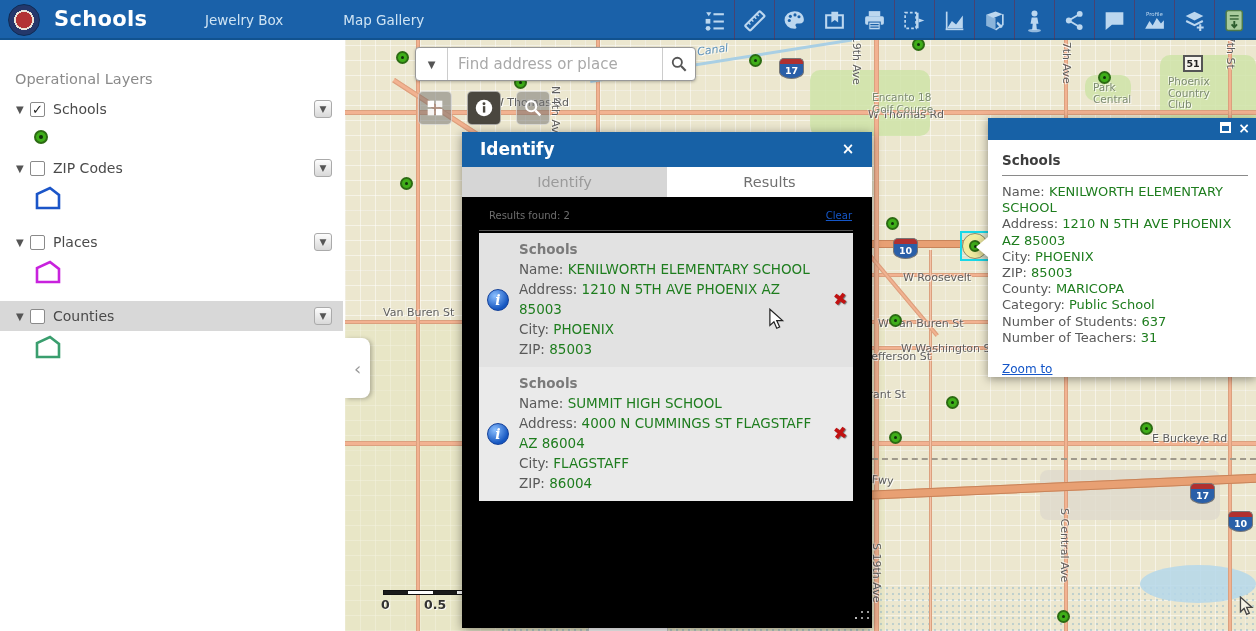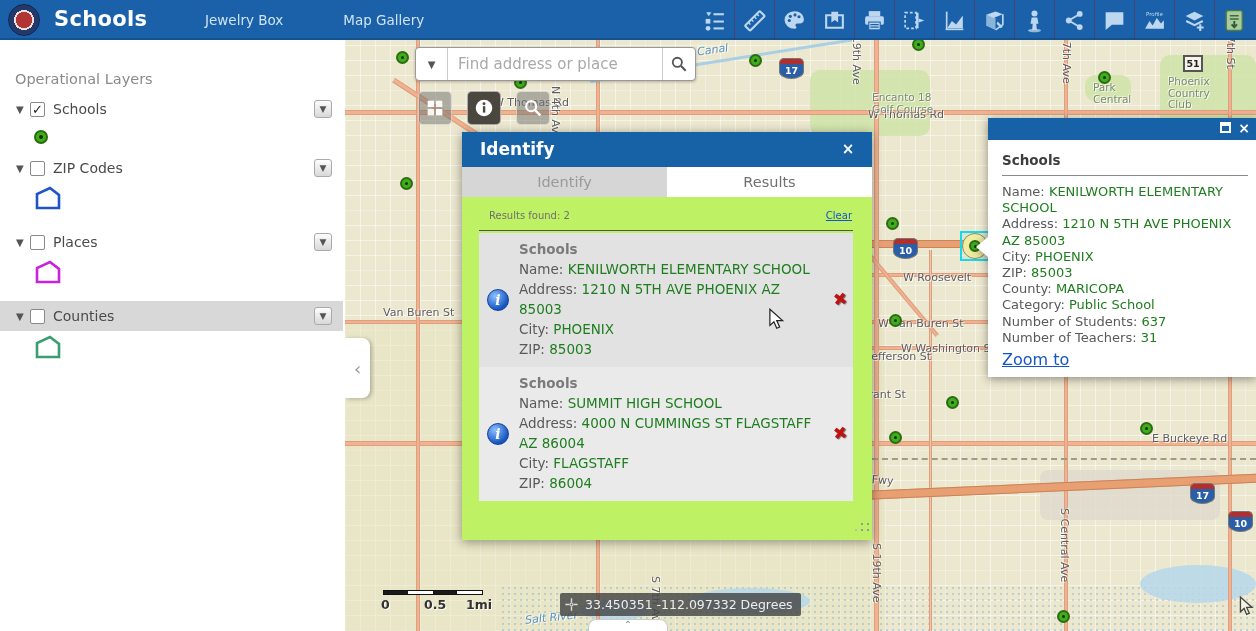--- a/index.html
+++ b/index.html
@@ -97,21 +97,21 @@
     background:linear-gradient(90deg,#1a1a1a 0 25%,#fdfdfd 25% 50%,#1a1a1a 50% 75%,#fdfdfd 75% 100%); }
   .scale-label { position:absolute; top:597px; font-size:12.5px; font-weight:bold; color:#333; z-index:8;
     text-shadow:1px 1px 0 rgba(255,255,255,.9); }
   .coords { position:absolute; left:560px; top:593px; height:23px; background:rgba(68,68,68,.82); border-radius:2px; z-index:8;
     display:flex; align-items:center; padding:0 8px 0 4px; color:#eee; font-size:12.5px; }
   .coords svg { width:15px; height:15px; margin-right:6px; }
   .attrib { position:absolute; left:588px; top:619px; width:80px; height:12px; background:#fff; border:1px solid #ccc; border-bottom:none;
     border-radius:8px 8px 0 0; z-index:8; color:#888; text-align:center; line-height:10px; font-size:10px; cursor:pointer; }
 
   
-  .dialog { position:absolute; left:462px; top:132px; width:410px; height:408px; z-index:35; background:#bef264; box-shadow:0 2px 10px rgba(0,0,0,.4); }
+  .dialog { position:absolute; left:462px; top:132px; width:410px; height:496px; z-index:35; background:#000000; box-shadow:0 2px 10px rgba(0,0,0,.4); }
   .dlg-title { height:35px; background:#1761a6; color:#fff; font-size:17px; font-weight:bold; line-height:35px; padding-left:18px; position:relative; }
   .dlg-close { position:absolute; right:12px; top:0; width:24px; text-align:center; font-size:15px; font-weight:bold; cursor:pointer; }
   .tabs { display:flex; height:30px; }
   .tab { flex:1; text-align:center; line-height:30px; font-size:14.5px; cursor:pointer; }
   .tab.inactive { background:#d6d6d6; color:#9a9a9a; }
   .tab.active { background:#fff; color:#707070; }
   .dlg-summary { display:flex; justify-content:space-between; padding:13px 20px 9px 27px; font-size:10px; color:#6f6f6f; }
   .link { color:#1456c8; text-decoration:underline; cursor:pointer; }
   .dlg-divider { margin:0 19px 0 17px; border-top:1px solid #555; }
   .results { margin:2px 19px 0 17px; }
@@ -133,21 +133,21 @@
   .popup { position:absolute; left:988px; top:118px; width:268px; z-index:34; filter:drop-shadow(0 2px 5px rgba(0,0,0,.4)); }
   .pop-title { height:22px; background:#1761a6; position:relative; }
   .pop-btns { position:absolute; right:6px; top:4px; display:flex; gap:7px; }
   .pop-max { width:11px; height:11px; border:2px solid #fff; border-top-width:4px; cursor:pointer; }
   .pop-close { color:#fff; font-size:14px; font-weight:bold; line-height:12px; cursor:pointer; }
   .pop-body { background:#fff; height:237px; padding:8px 8px 0 14px; position:relative; }
   .pop-pointer { position:absolute; left:-12px; top:119px; width:0; height:0;
     border-top:10px solid transparent; border-bottom:10px solid transparent; border-right:12px solid #fff; }
   .pop-heading { font-weight:bold; color:#3d3d3d; font-size:13.5px; padding:4px 0 7px; border-bottom:1px solid #8a8a8a; margin-bottom:8px; }
   .pop-fields { font-size:13px; line-height:16.2px; width:246px; }
-  .pop-zoom { display:inline-block; margin-top:4px; font-size:16px; }
+  .pop-zoom { display:inline-block; margin-top:16px; font-size:12px; }
 
   .cursor { position:absolute; z-index:60; }
 
   [data-interactable="true"] { cursor:pointer; }
 </style>
 </head>
 <body>
 
 <div id="app" data-interactable="false">
 

